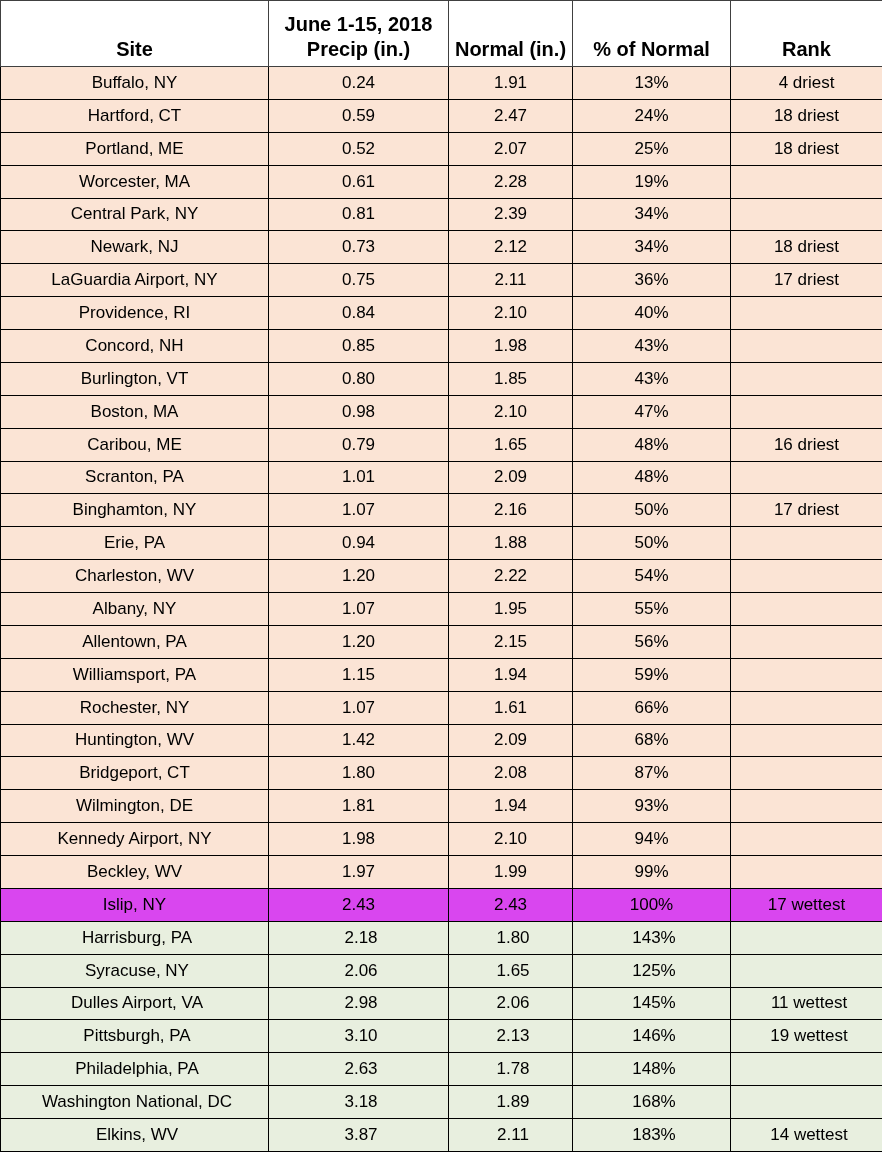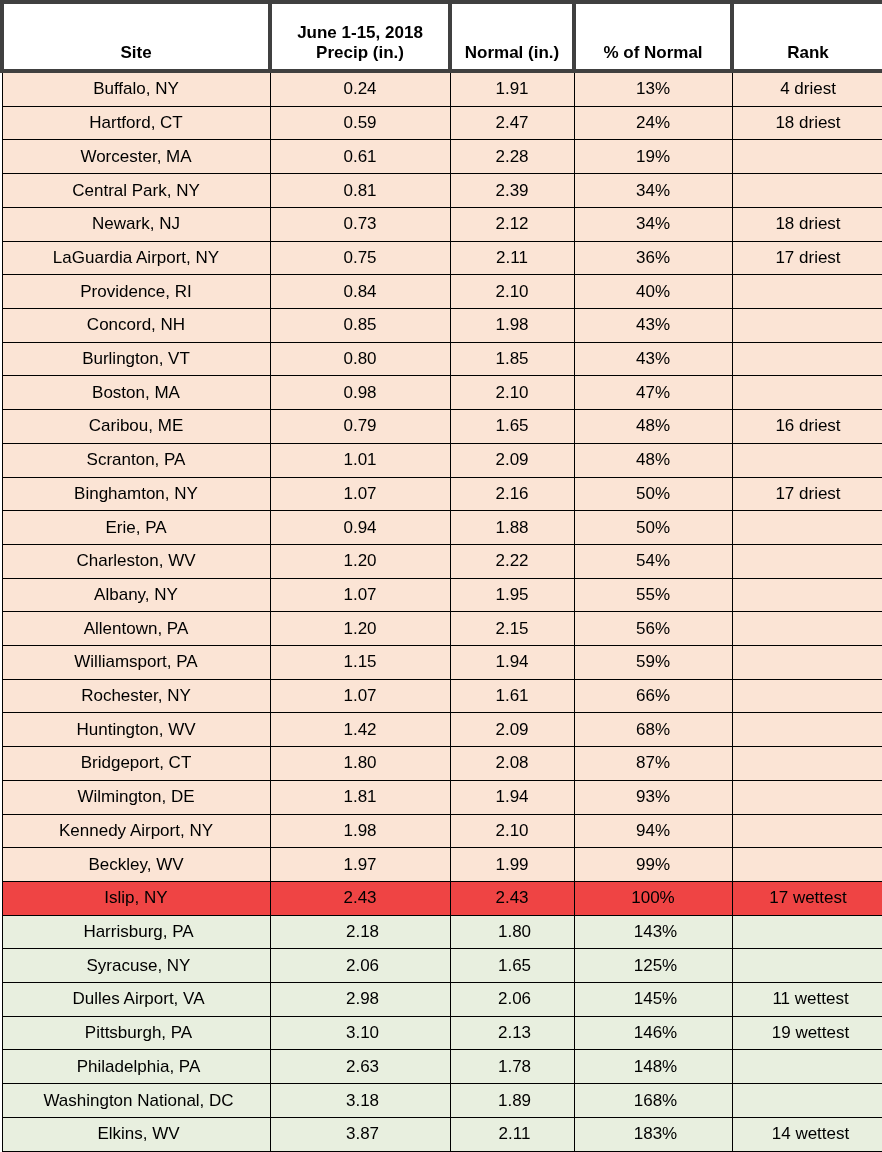--- a/index.html
+++ b/index.html
@@ -19,46 +19,46 @@
     width: 882px;
     height: 1152px;
   }
   table.precip-table col.c-site    { width: 268px; }
   table.precip-table col.c-precip  { width: 180px; }
   table.precip-table col.c-normal  { width: 124px; }
   table.precip-table col.c-pct     { width: 158px; }
   table.precip-table col.c-rank    { width: 152px; }
 
   thead th {
-    border: 4px solid #404040;
+    border: 1px solid #404040;
     background: #ffffff;
     color: #000000;
     font-weight: bold;
-    font-size: 17px;
+    font-size: 20px;
     text-align: center;
     vertical-align: bottom;
     padding: 2px 4px 5px 4px;
     height: 58px;
     line-height: 1.22;
   }
   thead th .hdr-line { display: block; white-space: nowrap; }
 
   tbody td {
     border: 1px solid #000000;
     font-size: 17px;
     text-align: center;
     vertical-align: middle;
     padding: 1px 4px;
     height: 29.4px;
     color: #000000;
     white-space: nowrap;
     overflow: hidden;
   }
   tr.tone-dry td   { background: #fbe4d5; }
-  tr.tone-even td  { background: #ef4444; }
+  tr.tone-even td  { background: #d946ef; }
   tr.tone-wet td   { background: #e8efdf; padding-left: 9px; }
 </style>
 </head>
 <body>
 
 <table class="precip-table">
   <colgroup>
     <col class="c-site">
       <col class="c-precip">
       <col class="c-normal">
@@ -94,20 +94,27 @@
         <td>4 driest</td>
       </tr>
       <tr class="tone-dry">
         <td>Hartford, CT</td>
         <td>0.59</td>
         <td>2.47</td>
         <td>24%</td>
         <td>18 driest</td>
       </tr>
       <tr class="tone-dry">
+        <td>Portland, ME</td>
+        <td>0.52</td>
+        <td>2.07</td>
+        <td>25%</td>
+        <td>18 driest</td>
+      </tr>
+      <tr class="tone-dry">
         <td>Worcester, MA</td>
         <td>0.61</td>
         <td>2.28</td>
         <td>19%</td>
         <td></td>
       </tr>
       <tr class="tone-dry">
         <td>Central Park, NY</td>
         <td>0.81</td>
         <td>2.39</td>

